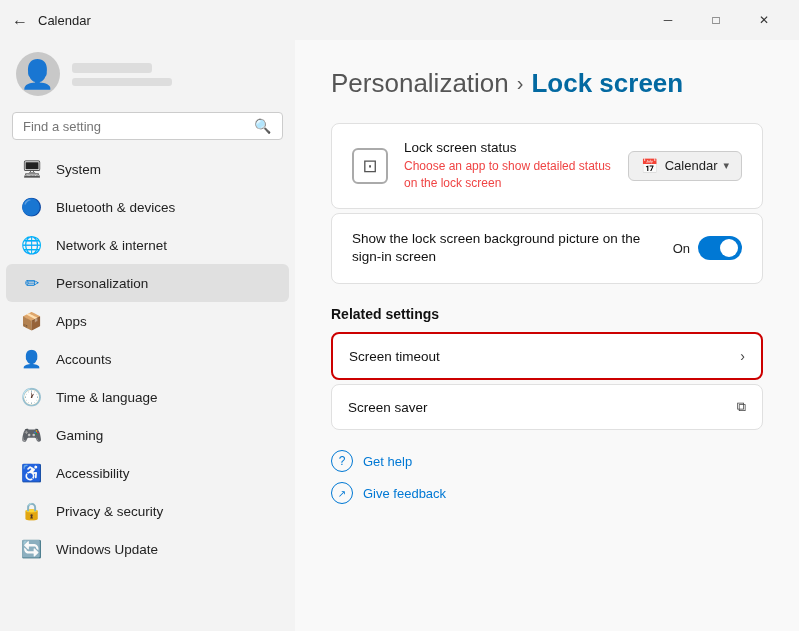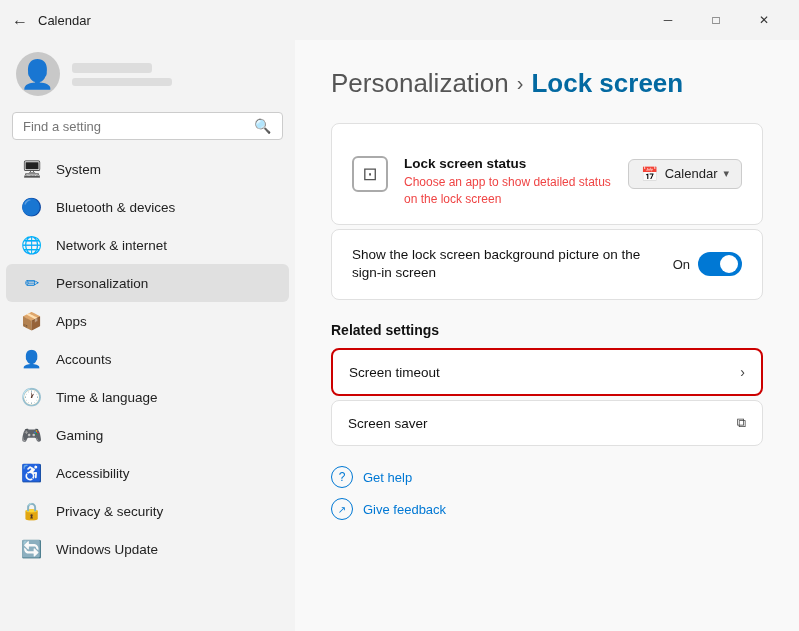--- a/index.html
+++ b/index.html
@@ -214,24 +214,23 @@
       font-size: 18px;
       color: #555;
       flex-shrink: 0;
     }
 
     .card-text {
       flex: 1;
     }
     .card-title {
       font-size: 13.5px;
-      font-weight: 700;
+      font-weight: 400;
       color: #111;
       margin-bottom: 3px;
-      margin-top: 16px;
     }
     .card-desc {
       font-size: 12px;
       color: #ef4444;
       line-height: 1.4;
     }
 
     .calendar-btn {
       display: flex;
       align-items: center;

